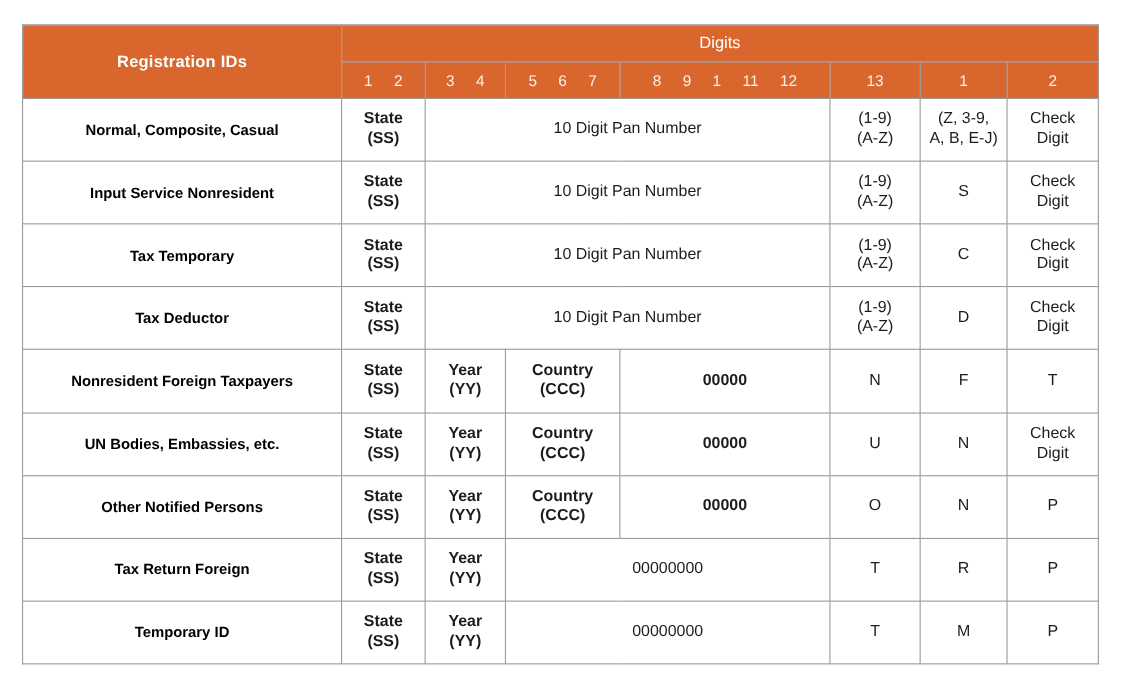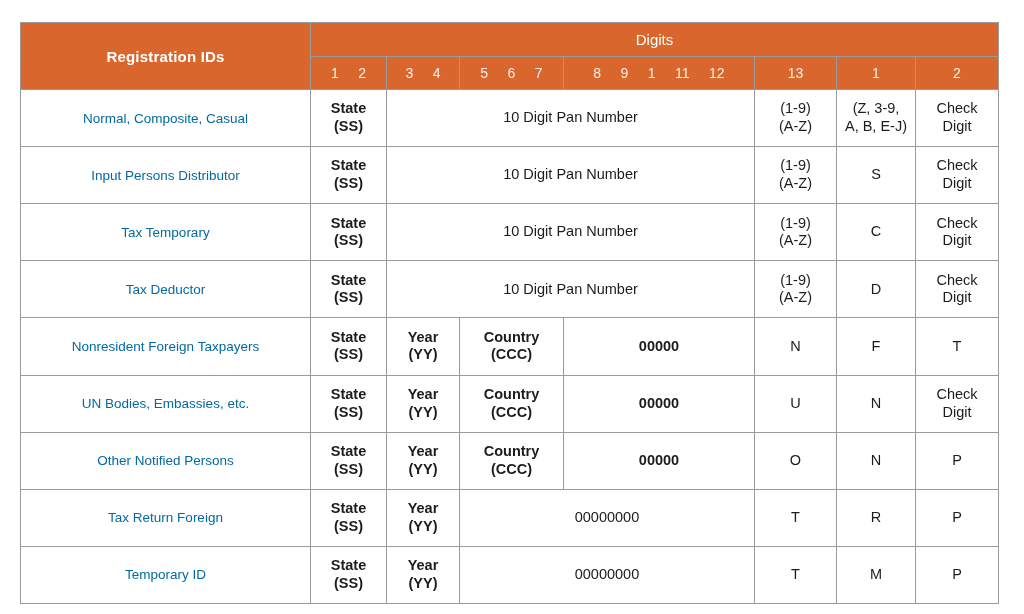--- a/index.html
+++ b/index.html
@@ -63,22 +63,22 @@
     font-weight: normal;
     border: 1px solid #d9662c;
     height: 28px;
   }
 
   
   td.rowlabel {
     text-align: left;
     padding-left: 18px;
     font-size: 13.5px;
-    font-weight: normal;
-    color: #0369a1;
+    font-weight: bold;
+    color: #000000;
     background: #ffffff;
   }
 
   td.cell {
     font-size: 14.5px;
     color: #1c1c1c;
     background: #ffffff;
     line-height: 1.22;
   }
 
@@ -161,21 +161,21 @@
           <td class="cell">
             <span class="stack">(Z, 3-9,</span>
             <span class="stack">A, B, E-J)</span>
           </td>
           <td class="cell">
             <span class="stack">Check</span>
             <span class="stack">Digit</span>
           </td>
         </tr>
         <tr>
-          <td class="rowlabel">Input Persons Distributor</td>
+          <td class="rowlabel">Input Service Nonresident</td>
           <td class="cell c-state">
             <span class="stack">State</span>
             <span class="stack">(SS)</span>
           </td>
           <td class="cell c-pan" colspan="3">10 Digit Pan Number</td>
           <td class="cell">
             <span class="stack">(1-9)</span>
             <span class="stack">(A-Z)</span>
           </td>
           <td class="cell">

